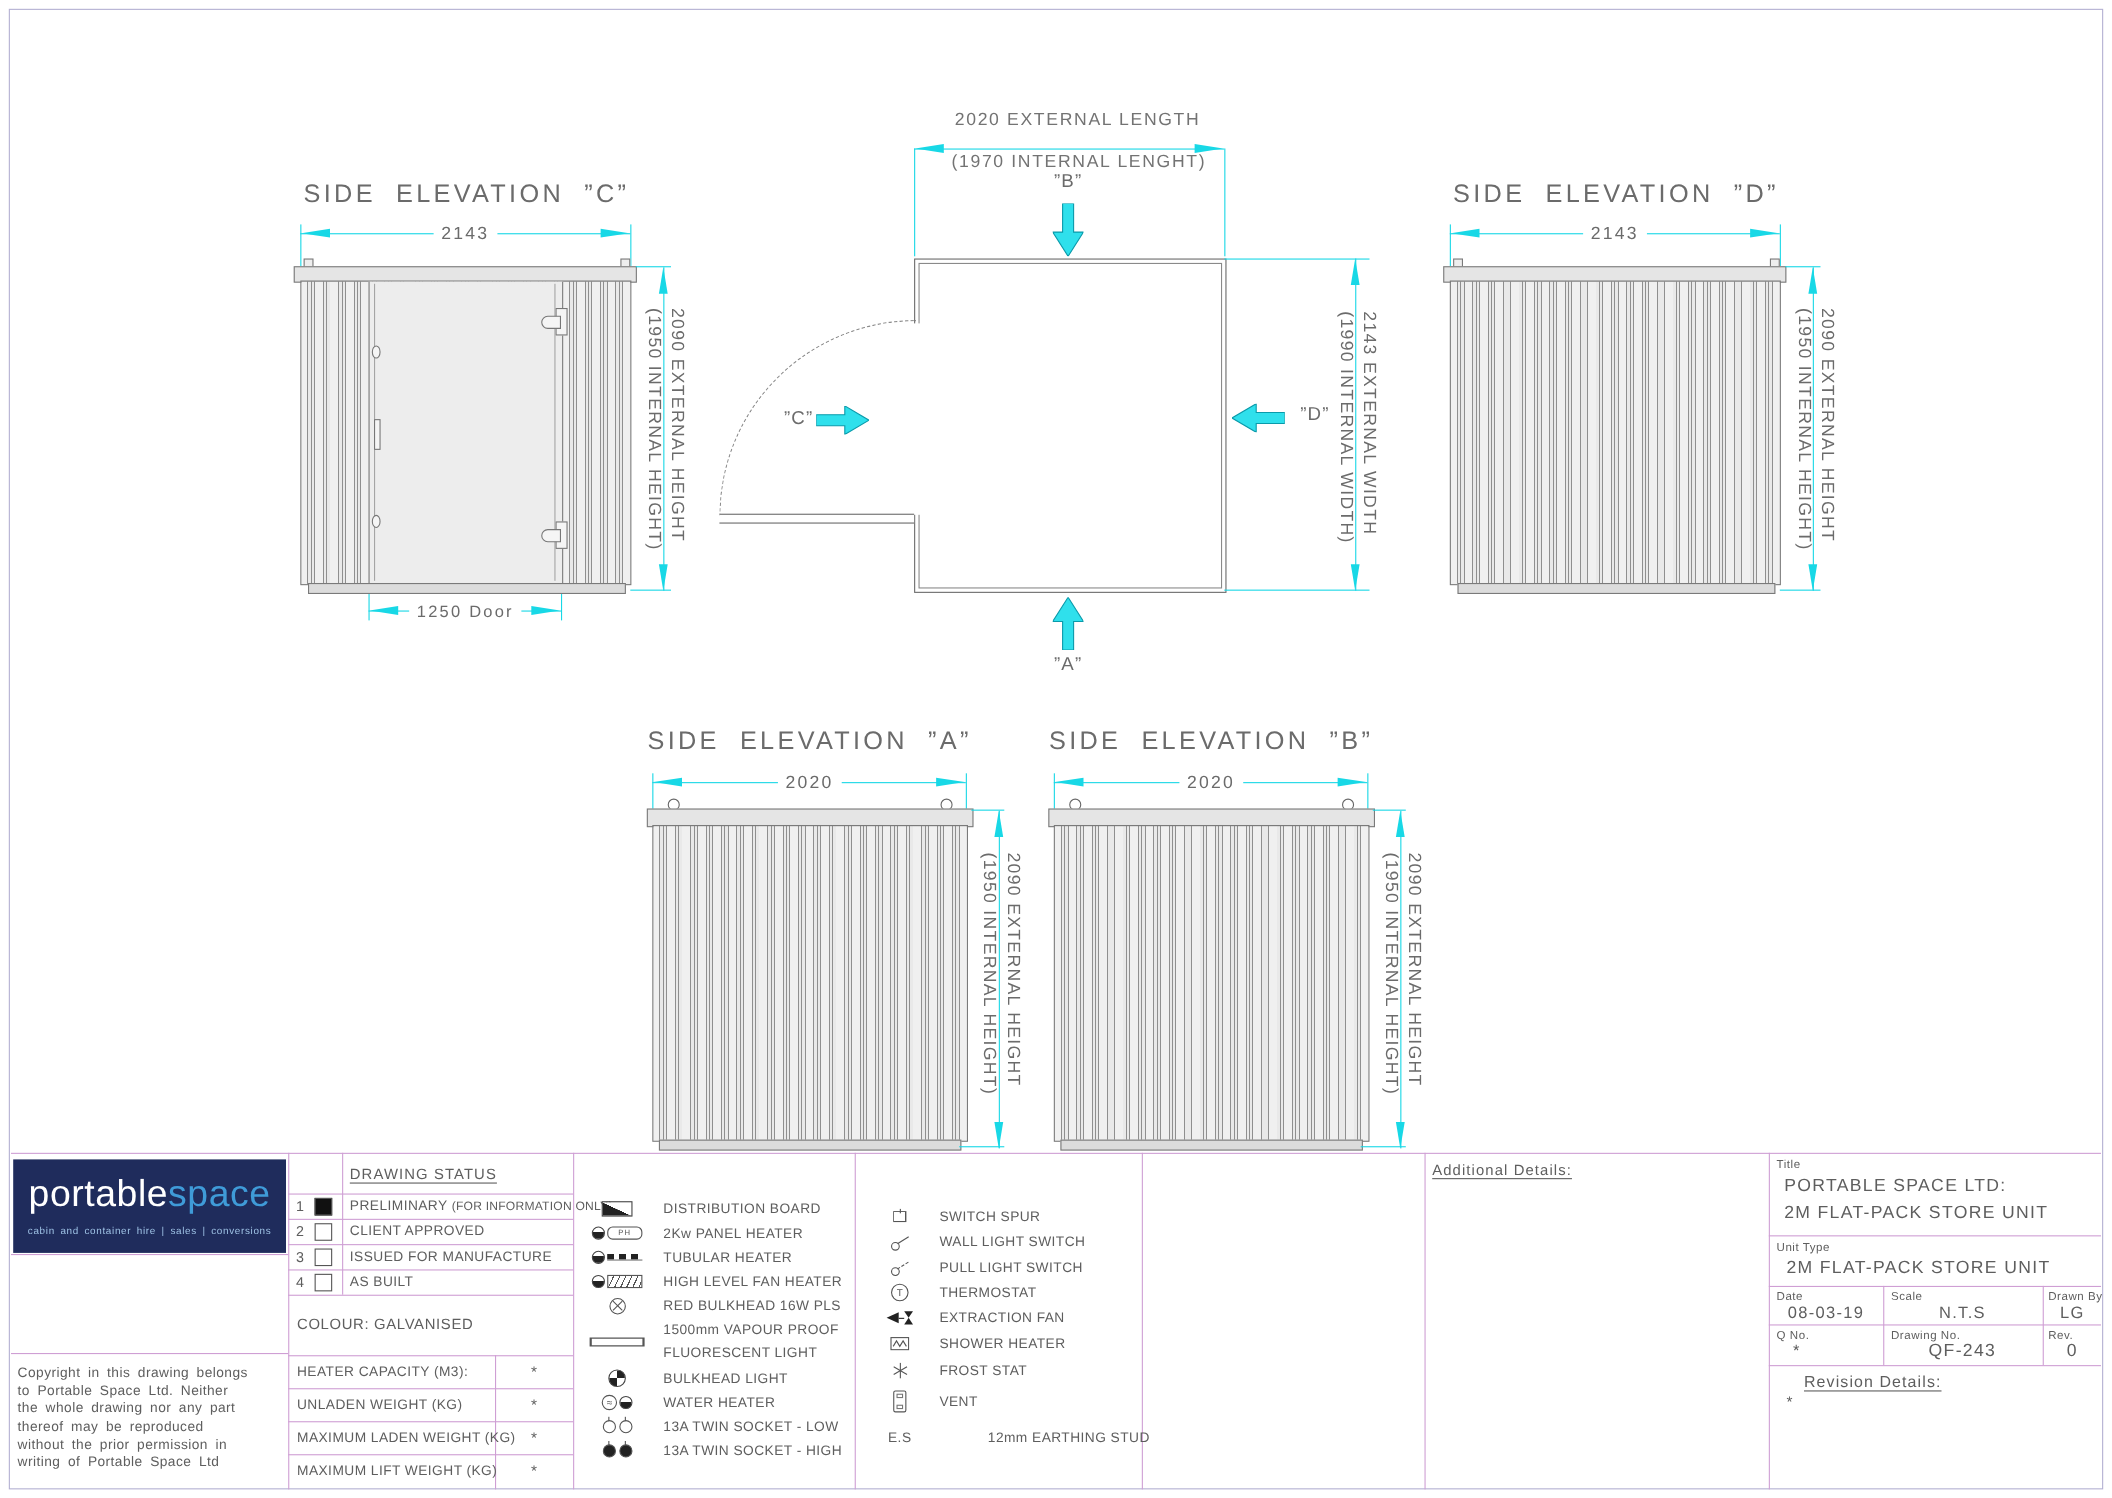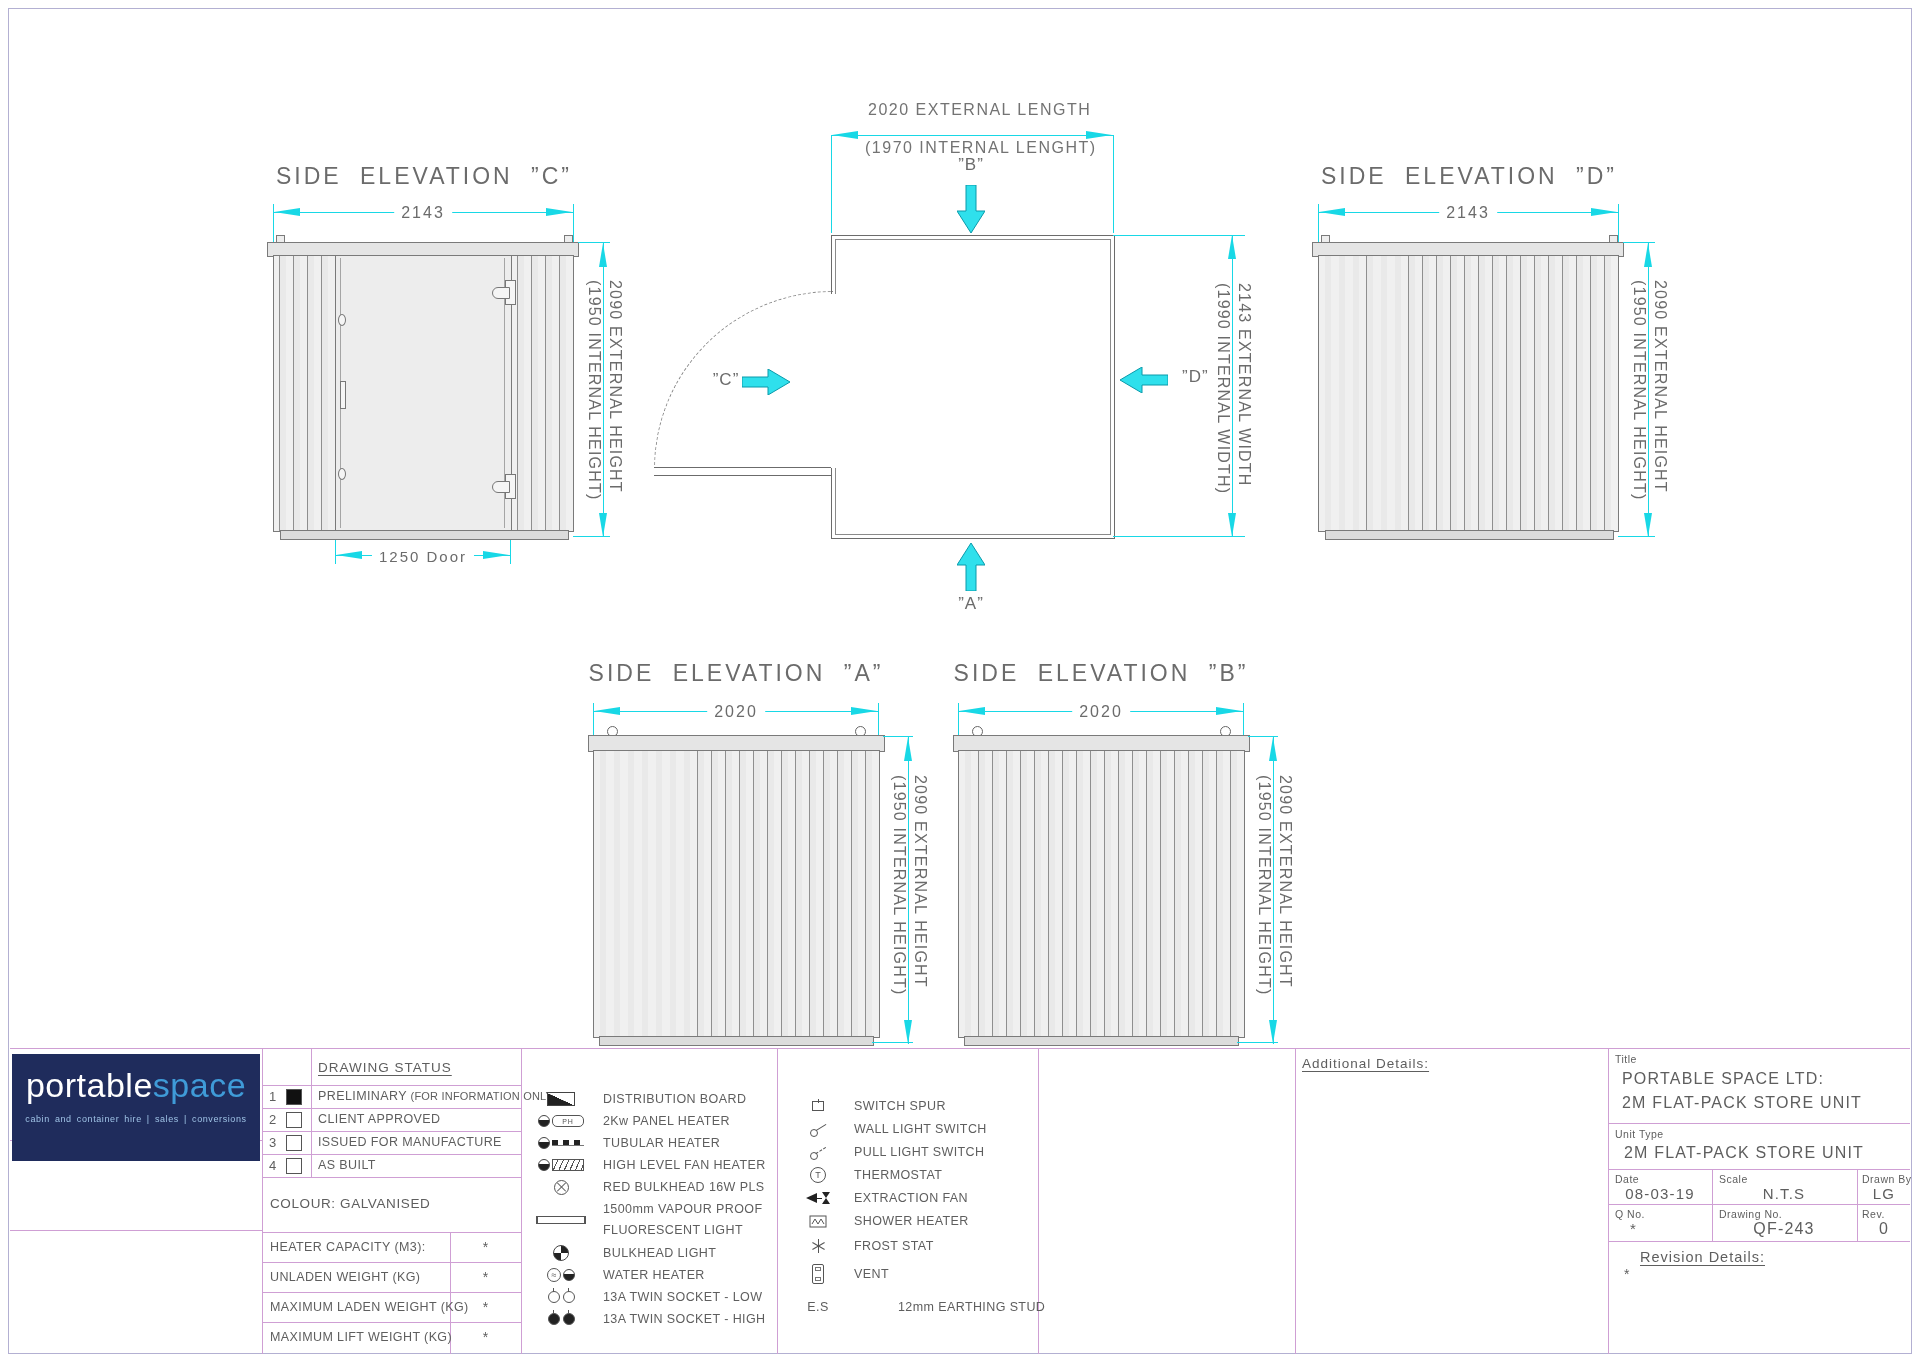--- a/index.html
+++ b/index.html
@@ -286,24 +286,30 @@
   <div class="gl" style="left:262px; top:1322px; width:259px; height:1px;"></div>
   <div class="gl" style="left:311px; top:1048px; width:1px; height:129px;"></div>
   <div class="gl" style="left:450px; top:1232px; width:1px; height:122px;"></div>
   <div class="gl" style="left:1608px; top:1123px; width:302px; height:1px;"></div>
   <div class="gl" style="left:1608px; top:1169px; width:302px; height:1px;"></div>
   <div class="gl" style="left:1608px; top:1204px; width:302px; height:1px;"></div>
   <div class="gl" style="left:1608px; top:1241px; width:302px; height:1px;"></div>
   <div class="gl" style="left:1712px; top:1169px; width:1px; height:72px;"></div>
   <div class="gl" style="left:1857px; top:1169px; width:1px; height:72px;"></div>
 
-  <div class="abs logo" style="left:12px; top:1054px; width:248px; height:107px;">
+  <div class="abs logo" style="left:12px; top:1054px; width:248px; height:85px;">
     <div class="brand"><span class="b1">portable</span><span class="b2">space</span></div>
     <div class="tagline">cabin and container hire   |   sales   |   conversions</div>
   </div>
+  <div class="abs ct tbtext copyr" style="left:16px; top:1240px; width:242px;">Copyright in this drawing belongs
+to Portable Space Ltd. Neither
+the whole drawing nor any part
+thereof may be reproduced
+without the prior permission in
+writing of Portable Space Ltd</div>
 
   <div class="abs ct tbtext shead" style="left:318px; top:1060px;">DRAWING STATUS</div>
   <div class="srow" style="left:262px; top:1085px; width:259px;">
     <span class="ct tbtext snum">1</span>
     <span class="sbox filled"></span>
     <span class="ct tbtext slabel"><span>PRELIMINARY</span> <span class="snote">(FOR INFORMATION ONLY)</span></span>
   </div>
   <div class="srow" style="left:262px; top:1108px; width:259px;">
     <span class="ct tbtext snum">2</span>
     <span class="sbox"></span>

